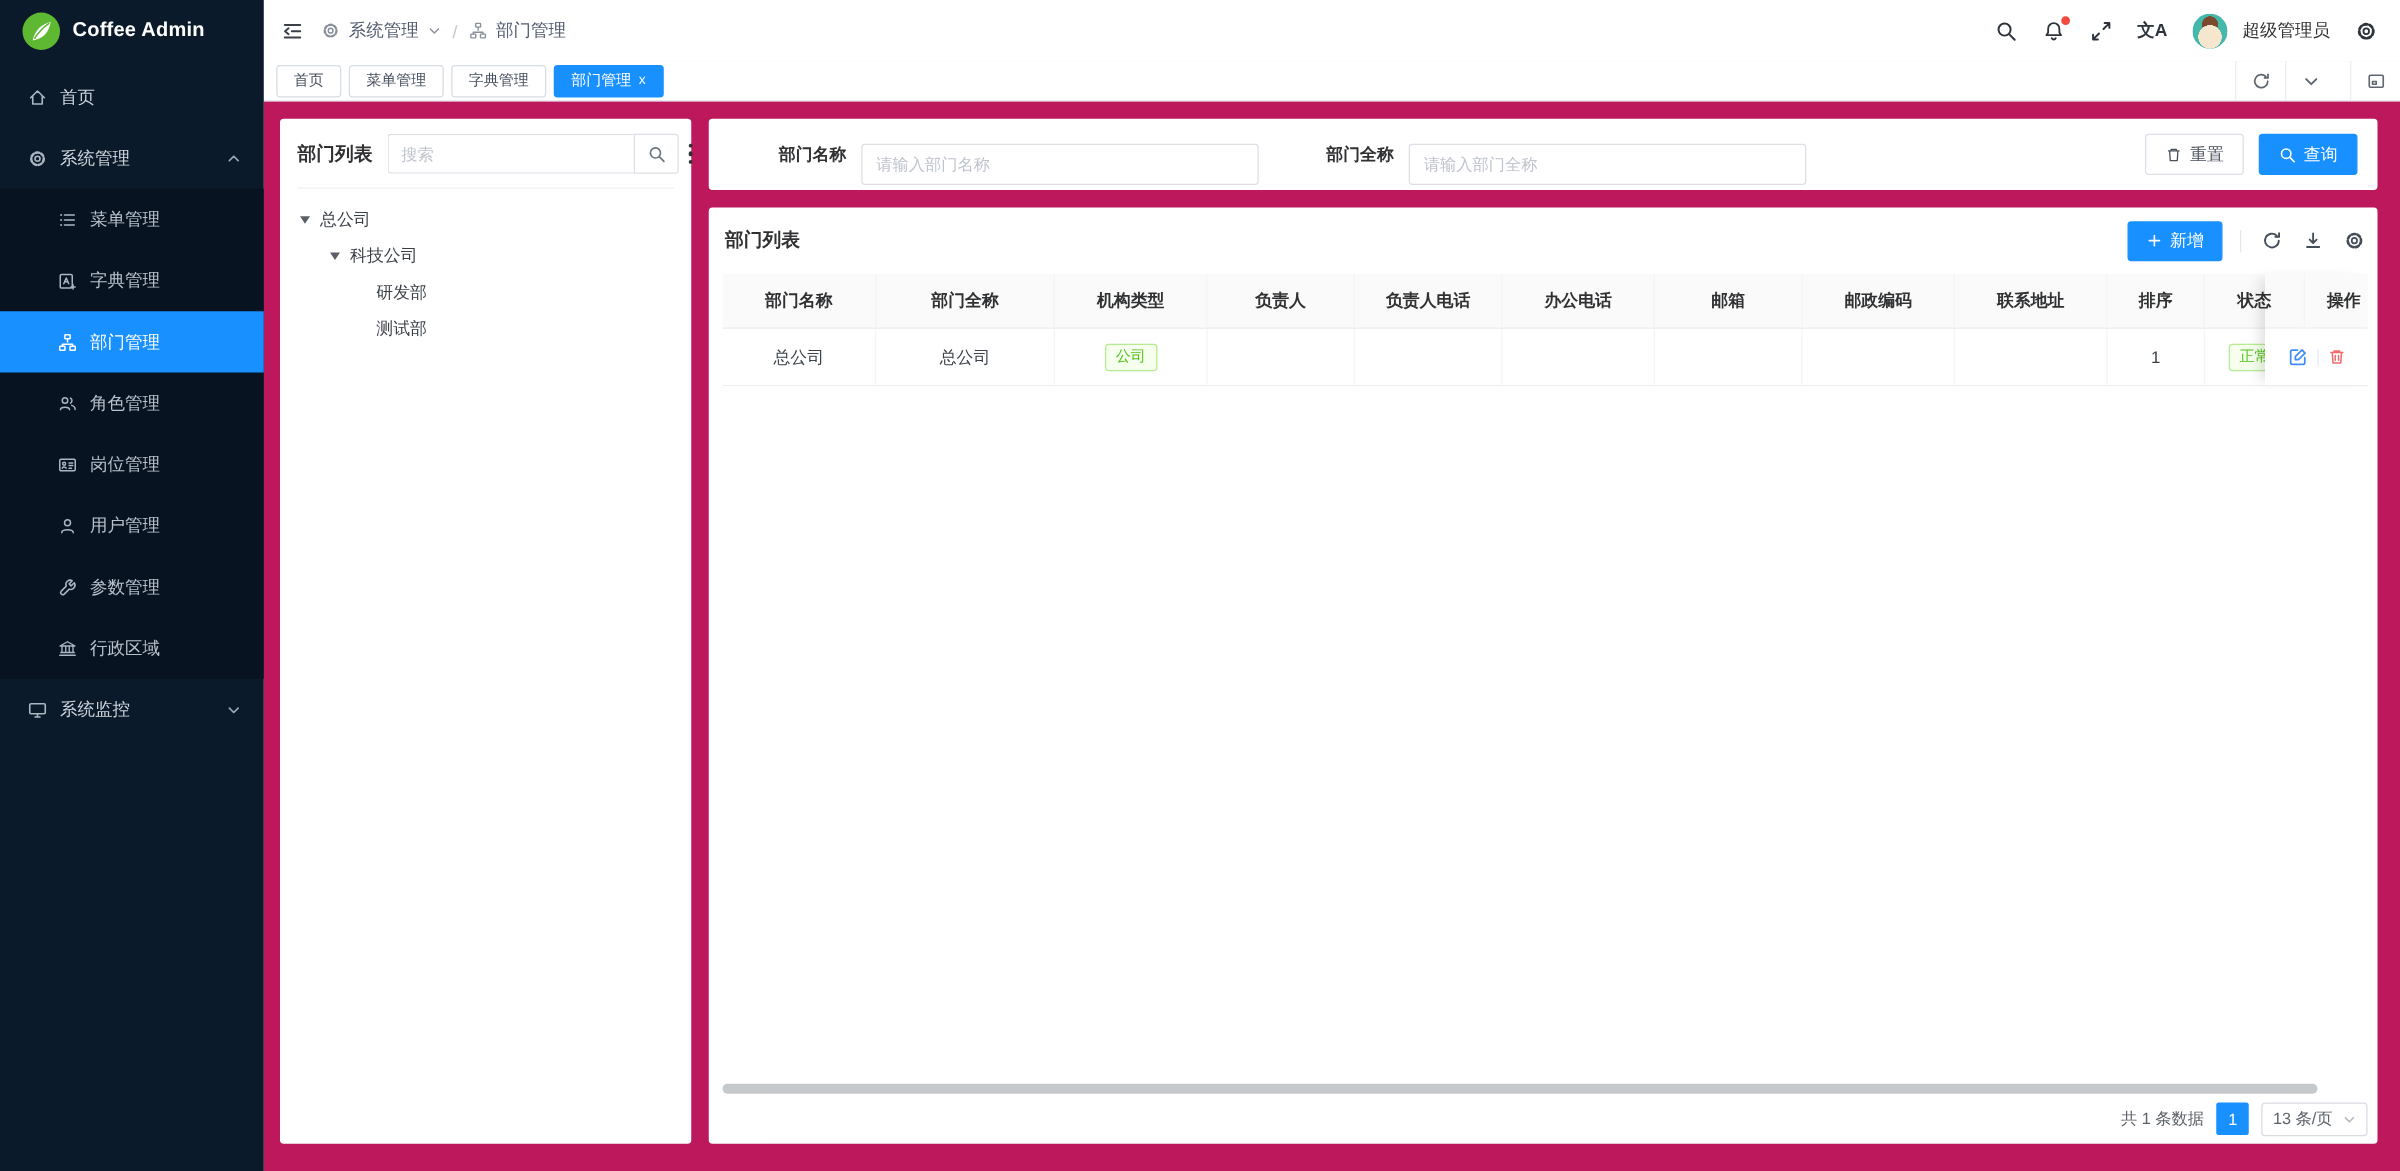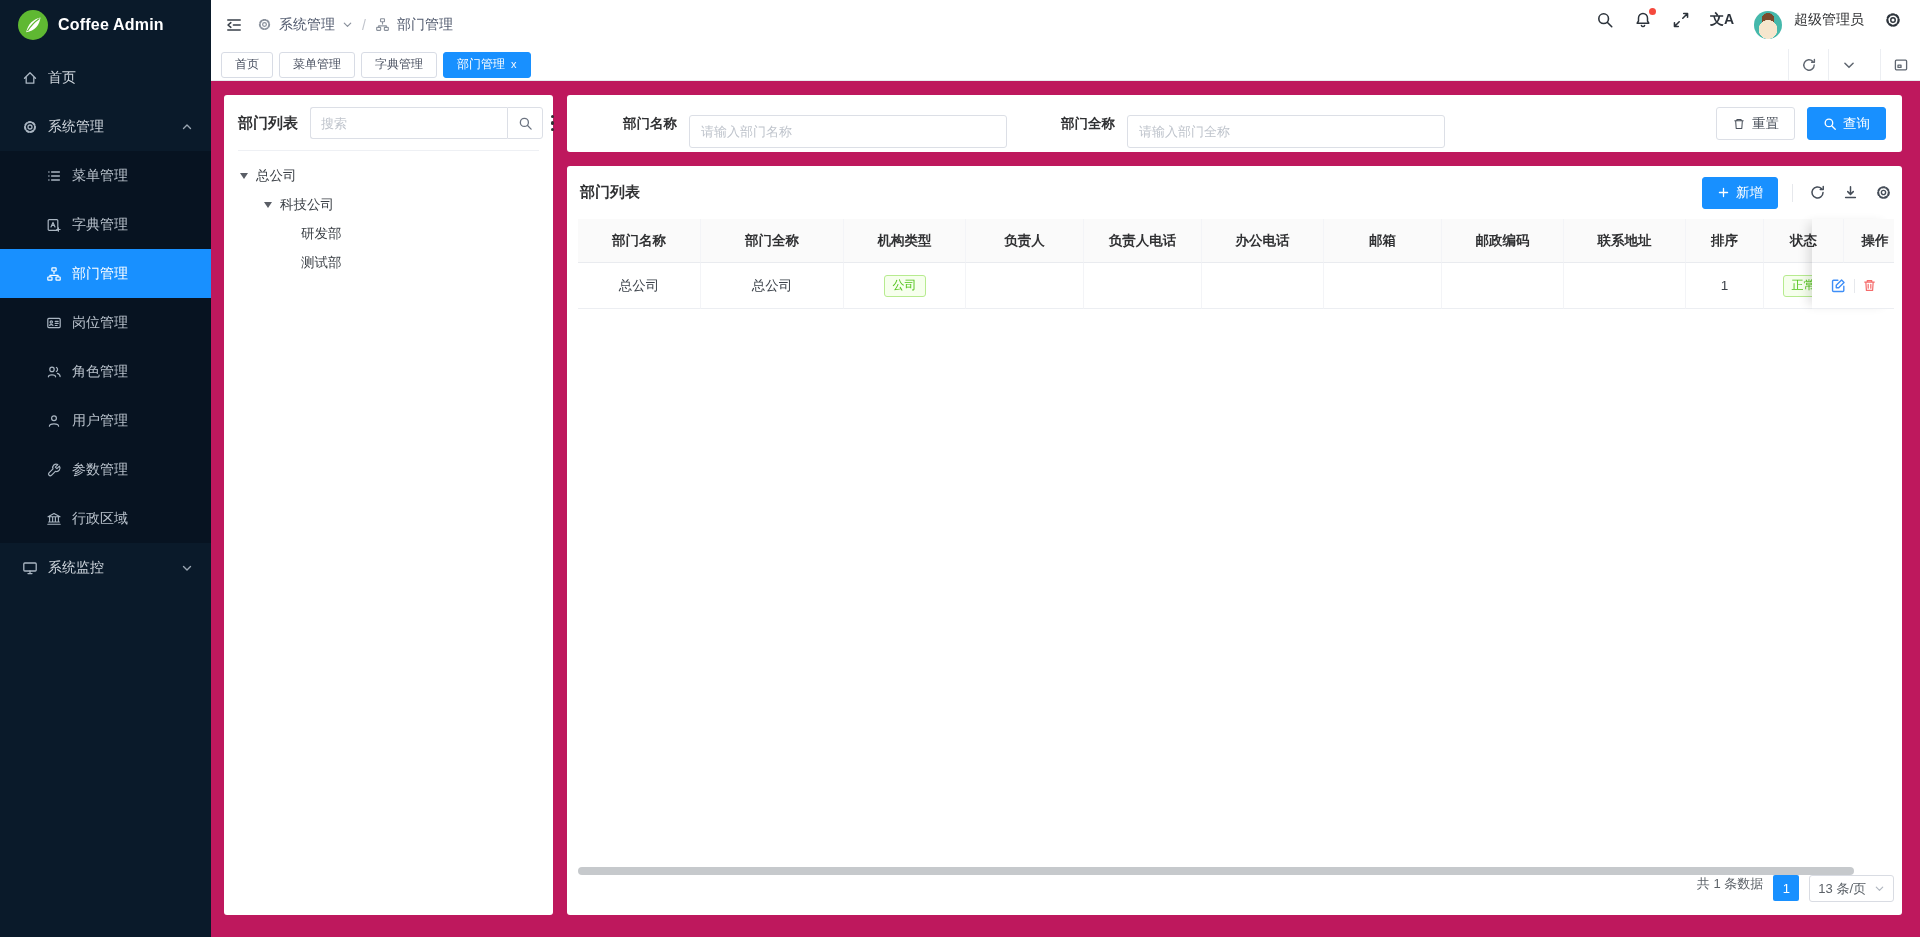--- a/index.html
+++ b/index.html
@@ -21,21 +21,21 @@
   .submenu .m-item { padding-left:46px; color:#b9c2cc; }
   .m-item.active { background:#1890ff; color:#ffffff; }
   .m-item.active .mi { color:#ffffff; }
 
   
   .header { position:absolute; left:211px; right:0; top:0; height:49px; background:#fff; display:flex; align-items:center; padding:0 18px 0 14px; z-index:20; }
   .hbtn { display:flex; align-items:center; justify-content:center; color:#394049; cursor:pointer; }
   .crumb { display:flex; align-items:center; gap:7px; margin-left:14px; font-size:14px; color:#515a6e; }
   .crumb .cico { color:#8a919c; }
   .crumb .sep { color:#c0c4cc; margin:0 2px; }
-  .h-right { margin-left:auto; display:flex; align-items:flex-start; gap:20px; }
+  .h-right { margin-left:auto; display:flex; align-items:center; gap:20px; }
   .h-ic { position:relative; color:#2c333b; cursor:pointer; }
   .dot { position:absolute; top:-3px; right:-4px; width:7px; height:7px; border-radius:50%; background:#f5493d; }
   .trans { font-size:14px; font-weight:700; color:#2c333b; cursor:pointer; }
   .avatar { width:28px; height:28px; border-radius:50%; cursor:pointer;
     background:radial-gradient(circle at 50% 66%, #f6e6cd 0 40%, rgba(0,0,0,0) 41%),
                radial-gradient(circle at 50% 30%, #7b4a2d 0 26%, rgba(0,0,0,0) 27%), #45b8ab; }
   .uname { font-size:14px; color:#303133; margin-left:-8px; cursor:pointer; }
 
   
   .tabbar { position:absolute; left:211px; right:0; top:49px; height:32px; background:#fff; border-bottom:1px solid #e8eaef; display:flex; align-items:center; padding-left:10px; z-index:19; }
@@ -100,21 +100,21 @@
   .fixed-op { position:absolute; top:0; right:0; width:82px; box-shadow:-8px 0 10px -4px rgba(0,0,0,.12); }
   .fixed-op .fcell { display:flex; align-items:center; justify-content:center; }
   .fixed-op .fh { height:44px; background:#fafafa; font-weight:700; font-size:13.5px; color:#303133; border-bottom:1px solid #e9ebef;margin-left:44px; }
   .fixed-op .fb { height:46px; background:#fff; border-bottom:1px solid #eceef2; gap:7px; }
   .op-edit { color:#3e8ef7; cursor:pointer; }
   .op-del { color:#f56c6c; cursor:pointer; }
   .opdiv { width:1px; height:14px; background:#e6e8ec; }
 
   .hscroll { position:absolute; left:11px; bottom:40px; width:1276px; height:8px; border-radius:4px; background:#c6c9cc; cursor:pointer; }
 
-  .tfoot { position:absolute; left:0; right:0; bottom:0; height:40px; display:flex; align-items:flex-start; justify-content:flex-end; gap:10px; padding-right:8px; }
+  .tfoot { position:absolute; left:0; right:0; bottom:0; height:40px; display:flex; align-items:center; justify-content:flex-end; gap:10px; padding-right:8px; }
   .total { font-size:13px; color:#5c6268; }
   .pnum { width:26px; height:26px; border-radius:2px; background:#1890ff; color:#fff; font-size:13px; display:flex; align-items:center; justify-content:center; cursor:pointer; }
   .psize { height:27px; border:1px solid #d9dce3; border-radius:3px; display:flex; align-items:center; gap:8px; padding:0 8px; font-size:13px; color:#5c6268; cursor:pointer; }
   .psize .chev { color:#b0b6bf; }
 </style>
 </head>
 <body>
 
 <div class="sidebar">
   <div class="logo">
@@ -177,35 +177,35 @@
               <rect x="1.8" y="11" width="4.2" height="3.2" rx="0.5"></rect>
               <rect x="10" y="11" width="4.2" height="3.2" rx="0.5"></rect>
               <path d="M8 5 V8 M3.9 11 V9.4 H12.1 V11"></path>
             </svg>
           </span>
         <span>部门管理</span>
       </div>
       <div class="m-item">
         <span class="mi">
             <svg viewBox="0 0 16 16" fill="none" stroke="currentColor" stroke-width="1.2" stroke-linecap="round" stroke-linejoin="round">
+              <circle cx="6" cy="5.4" r="2.2"></circle>
+              <path d="M2.4 12.8 c0-2.7 7.2-2.7 7.2 0 M10.4 3.5 a2.3 2.3 0 0 1 0 4 M11.4 9.3 c1.9 .5 2.7 1.5 2.7 3.3"></path>
+            </svg>
+          </span>
+        <span>角色管理</span>
+      </div>
+      <div class="m-item">
+        <span class="mi">
+            <svg viewBox="0 0 16 16" fill="none" stroke="currentColor" stroke-width="1.2" stroke-linecap="round" stroke-linejoin="round">
               <rect x="1.8" y="3.4" width="12.4" height="9.2" rx="1"></rect>
               <circle cx="5.3" cy="7" r="1.2"></circle>
               <path d="M3.7 10.5 c0-1.1 3.2-1.1 3.2 0 M9.2 6.3 h3 M9.2 8.4 h3 M9.2 10.5 h2"></path>
             </svg>
           </span>
         <span>岗位管理</span>
-      </div>
-      <div class="m-item">
-        <span class="mi">
-            <svg viewBox="0 0 16 16" fill="none" stroke="currentColor" stroke-width="1.2" stroke-linecap="round" stroke-linejoin="round">
-              <circle cx="6" cy="5.4" r="2.2"></circle>
-              <path d="M2.4 12.8 c0-2.7 7.2-2.7 7.2 0 M10.4 3.5 a2.3 2.3 0 0 1 0 4 M11.4 9.3 c1.9 .5 2.7 1.5 2.7 3.3"></path>
-            </svg>
-          </span>
-        <span>角色管理</span>
       </div>
       <div class="m-item">
         <span class="mi">
             <svg viewBox="0 0 16 16" fill="none" stroke="currentColor" stroke-width="1.2" stroke-linecap="round">
               <circle cx="8" cy="5.2" r="2.4"></circle>
               <path d="M3.4 13.2 c0-3.2 9.2-3.2 9.2 0"></path>
             </svg>
           </span>
         <span>用户管理</span>
       </div>

